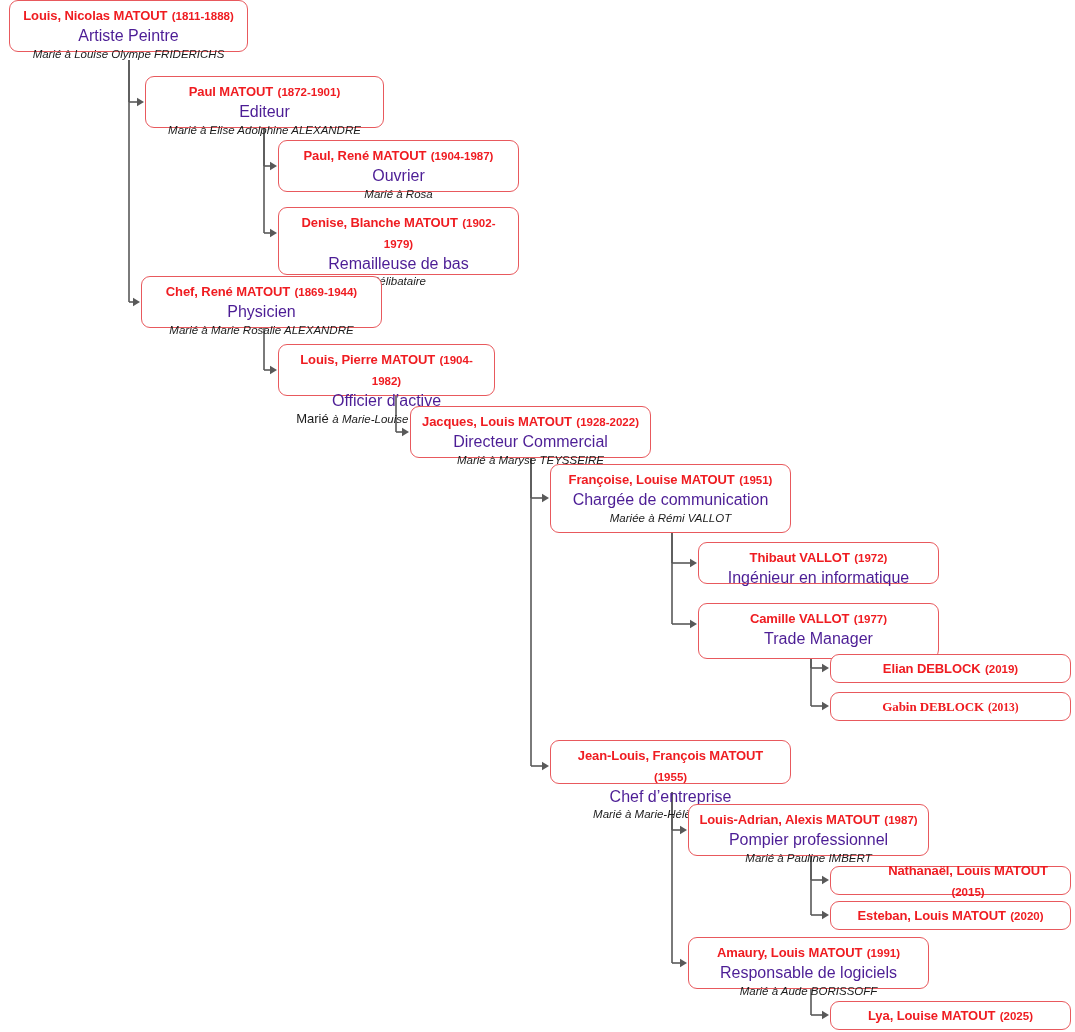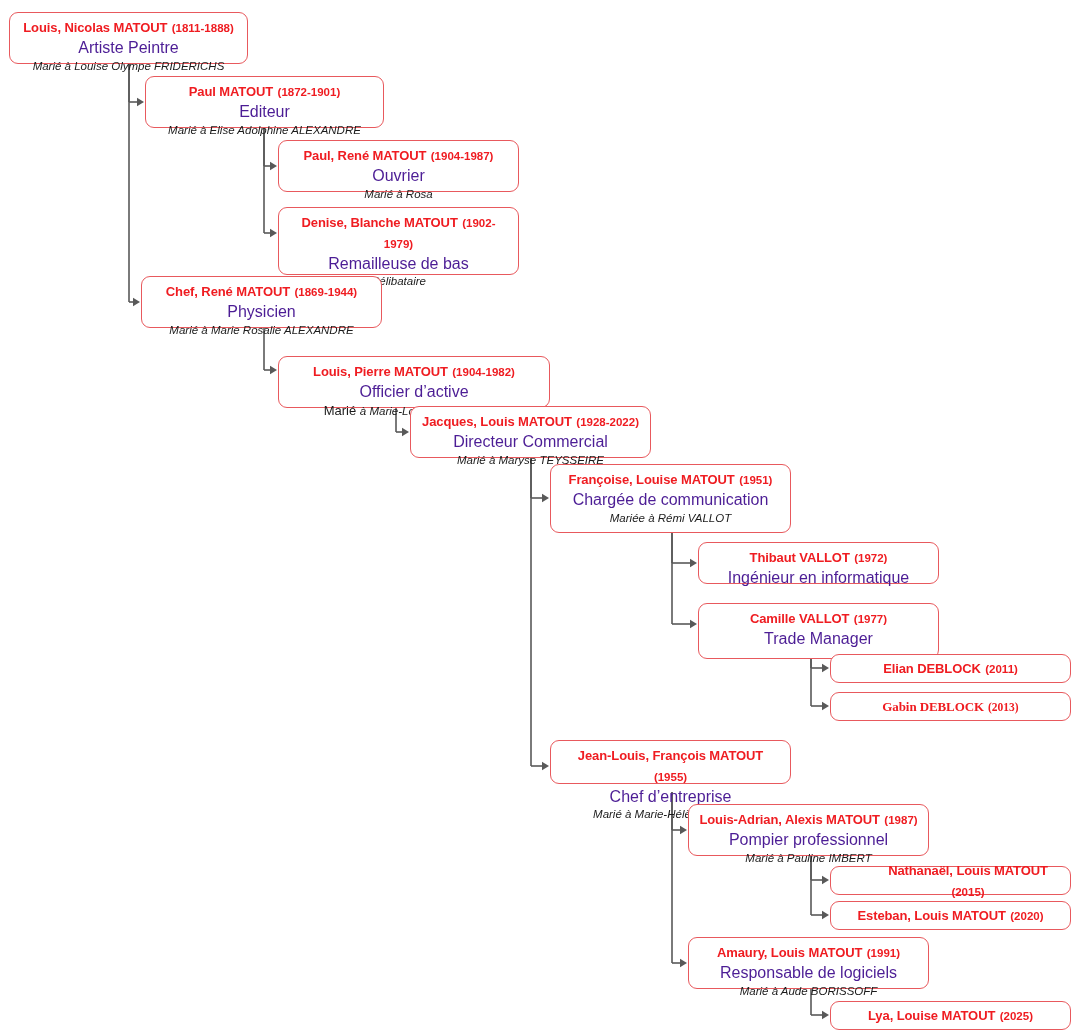--- a/index.html
+++ b/index.html
@@ -157,21 +157,21 @@
         <line x1="811" y1="856" x2="811" y2="915" stroke="#595959" stroke-width="1.6"></line>
         <line x1="811" y1="915" x2="824" y2="915" stroke="#595959" stroke-width="1.6"></line>
         <polygon points="829,915 822,910.8 822,919.2" fill="#595959"></polygon>
       </g>
       <g>
         <line x1="811" y1="989" x2="811" y2="1015" stroke="#595959" stroke-width="1.6"></line>
         <line x1="811" y1="1015" x2="824" y2="1015" stroke="#595959" stroke-width="1.6"></line>
         <polygon points="829,1015 822,1010.8 822,1019.2" fill="#595959"></polygon>
       </g>
     </svg>
-<div class="person-card" style="left: 9px; top: 12px; width: 239px; height: 52px;">
+<div class="person-card" style="left: 9px; top: 0; width: 239px; height: 52px;">
       <div style="width: 100%;">
         <div><span class="card-name">Louis, Nicolas MATOUT</span> <span class="card-years">(1811-1888)</span></div>
         <div class="card-job">Artiste Peintre</div>
         <div class="card-spouse"><span>Marié à Louise Olympe FRIDERICHS</span></div>
       </div>
     </div>
     <div class="person-card" style="left: 145px; top: 76px; width: 239px; height: 52px;">
       <div style="width: 100%;">
         <div><span class="card-name">Paul MATOUT</span> <span class="card-years">(1872-1901)</span></div>
         <div class="card-job">Editeur</div>
@@ -192,21 +192,21 @@
         <div class="card-spouse"><span>Célibataire</span></div>
       </div>
     </div>
     <div class="person-card" style="left: 141px; top: 276px; width: 241px; height: 52px;">
       <div style="width: 100%;">
         <div><span class="card-name">Chef, René MATOUT</span> <span class="card-years">(1869-1944)</span></div>
         <div class="card-job">Physicien</div>
         <div class="card-spouse"><span>Marié à Marie Rosalie ALEXANDRE</span></div>
       </div>
     </div>
-    <div class="person-card" style="left: 278px; top: 356px; width: 272px; height: 52px;">
+    <div class="person-card" style="left: 278px; top: 344px; width: 217px; height: 52px;">
       <div style="width: 100%;">
         <div><span class="card-name">Louis, Pierre MATOUT</span> <span class="card-years">(1904-1982)</span></div>
         <div class="card-job">Officier d’active</div>
         <div class="card-spouse"><span class="no-italic">Marié </span><span>à Marie-Louise DELAVIGNE</span></div>
       </div>
     </div>
     <div class="person-card" style="left: 410px; top: 406px; width: 241px; height: 52px;">
       <div style="width: 100%;">
         <div><span class="card-name">Jacques, Louis MATOUT</span> <span class="card-years">(1928-2022)</span></div>
         <div class="card-job">Directeur Commercial</div>
@@ -227,21 +227,21 @@
       </div>
     </div>
     <div class="person-card" style="left: 698px; top: 603px; width: 241px; height: 56px;">
       <div style="width: 100%;">
         <div><span class="card-name">Camille VALLOT</span> <span class="card-years">(1977)</span></div>
         <div class="card-job">Trade Manager</div>
       </div>
     </div>
     <div class="person-card card-compact" style="left: 830px; top: 654px; width: 241px; height: 29px;">
       <div style="width: 100%;">
-        <div><span class="card-name">Elian DEBLOCK</span> <span class="card-years">(2011)</span></div>
+        <div><span class="card-name">Elian DEBLOCK</span> <span class="card-years">(2019)</span></div>
       </div>
     </div>
     <div class="person-card card-compact" style="left: 830px; top: 692px; width: 241px; height: 29px;">
       <div style="width: 100%; font-family: Liberation Serif, serif;">
         <div><span class="card-name">Gabin DEBLOCK</span> <span class="card-years">(2013)</span></div>
       </div>
     </div>
     <div class="person-card" style="left: 550px; top: 740px; width: 241px; height: 44px;">
       <div style="width: 100%;">
         <div><span class="card-name">Jean-Louis, François MATOUT</span> <span class="card-years">(1955)</span></div>

